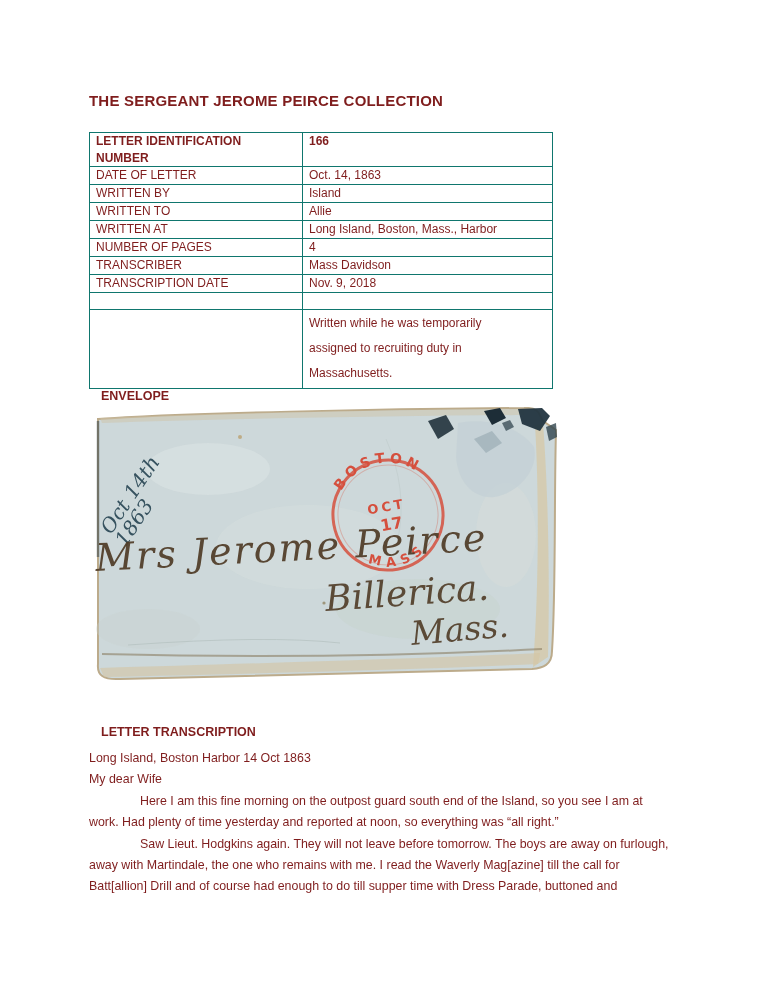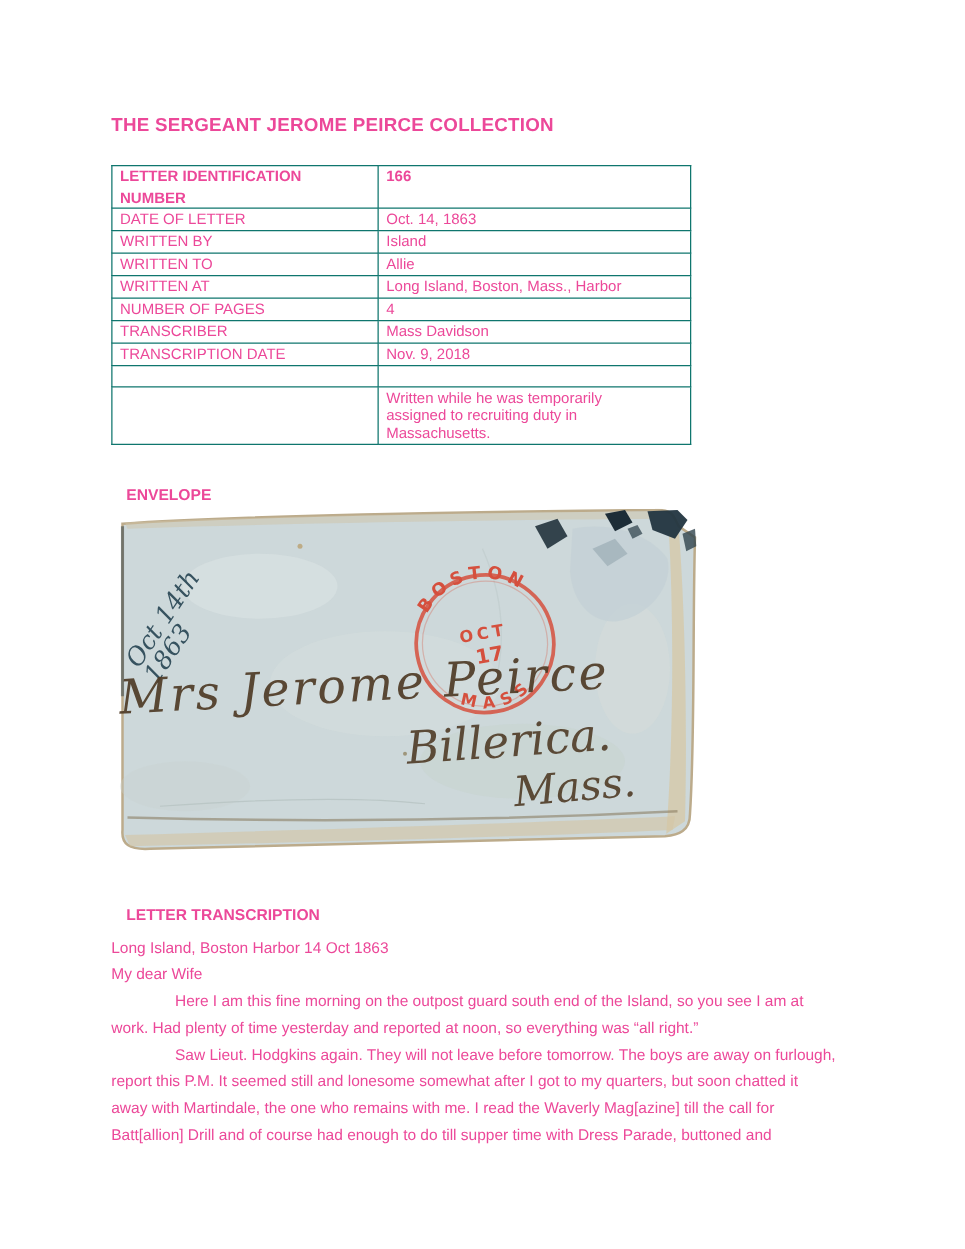--- a/index.html
+++ b/index.html
@@ -1,37 +1,37 @@
 <!DOCTYPE html>
 <html><head>
 <meta charset="utf-8">
 <style>
   html,body{margin:0;padding:0;background:#ffffff;}
   .page{
     position:relative;width:772px;height:999px;background:#ffffff;
-    font-family:"Liberation Sans",sans-serif;color:#ec4899;overflow:hidden;
+    font-family:"Liberation Sans",sans-serif;color:#7f1d1d;overflow:hidden;
   }
   .doc-title{
     position:absolute;left:89px;top:92px;margin:0;
     font-size:15px;font-weight:bold;letter-spacing:.2px;white-space:nowrap;
   }
   .info-table{
     position:absolute;left:89px;top:132px;width:463px;
     border-collapse:collapse;table-layout:fixed;
   }
   .info-table td{
     border:1px solid #0f766e;box-sizing:border-box;
     font-size:12px;line-height:16.5px;padding:0 6px;vertical-align:top;
   }
   .info-table td.lbl{width:213px;}
   .info-table td.val{width:250px;}
   .info-table tr{height:18px;}
   .info-table tr.blank{height:17px;}
   .info-table .b{font-weight:bold;}
-  .info-table td.note{padding:1px 48px 2px 6px;line-height:14px;margin-top:16px;}
+  .info-table td.note{padding:1px 48px 2px 6px;line-height:25px;margin-top:16px;}
   .sec-heading{
     position:absolute;left:89px;margin:12px;
     font-size:12.5px;font-weight:bold;white-space:nowrap;
   }
   #env-heading{top:377px;}
   #trans-heading{top:713px;text-align:center;}
   .envelope-wrap{position:absolute;left:88px;top:407px;width:470px;height:274px;}
   .transcription{
     position:absolute;left:89px;top:748px;width:610px;
     font-size:12.4px;line-height:21.4px;
@@ -156,18 +156,17 @@
   </div>
 
   <div class="sec-heading" id="trans-heading">LETTER TRANSCRIPTION</div>
 
   <div class="transcription">
     <div class="t-line dateline">Long Island, Boston Harbor 14 Oct 1863</div>
     <div class="t-line">My dear Wife</div>
     <div class="t-line indent">Here I am this fine morning on the outpost guard south end of the Island, so you see I am at</div>
     <div class="t-line">work. Had plenty of time yesterday and reported at noon, so everything was “all right.”</div>
     <div class="t-line indent">Saw Lieut. Hodgkins again. They will not leave before tomorrow. The boys are away on furlough,</div>
-    <div class="t-line">report this P.M. It seemed still and lonesome somewhat after I got to my quarters, but soon chatted it</div>
     <div class="t-line">away with Martindale, the one who remains with me. I read the Waverly Mag[azine] till the call for</div>
     <div class="t-line">Batt[allion] Drill and of course had enough to do till supper time with Dress Parade, buttoned and</div>
   </div>
 
 </div>
 
 </body></html>

